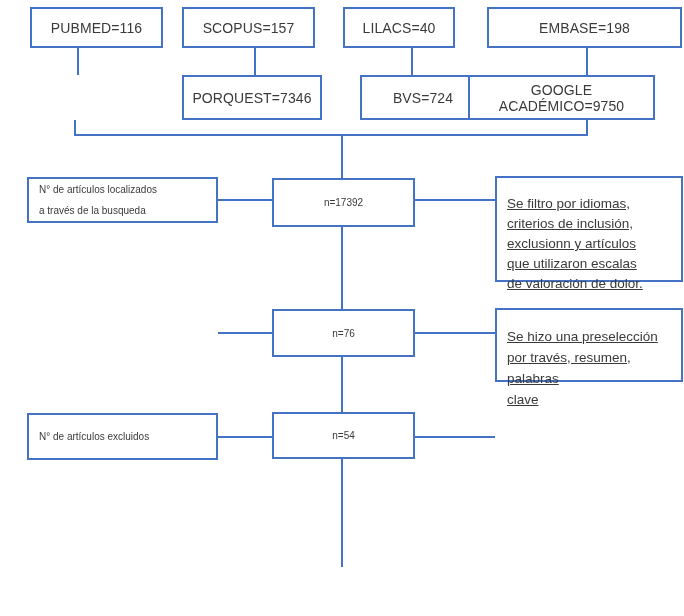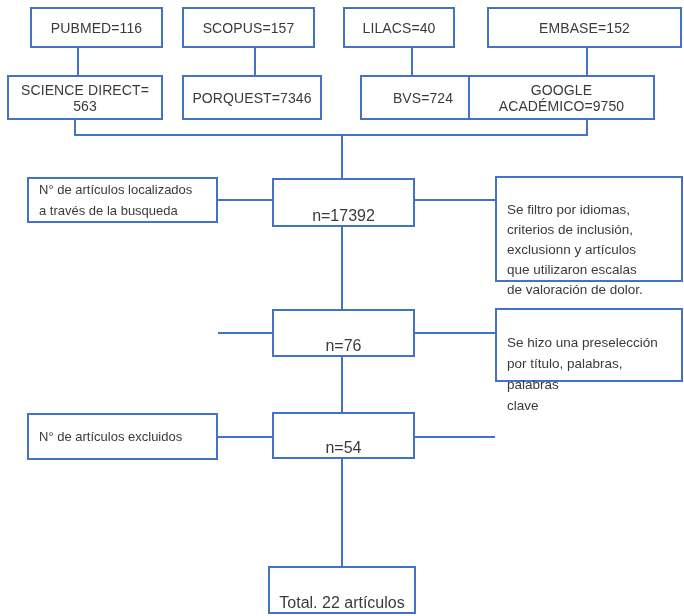--- a/index.html
+++ b/index.html
@@ -30,33 +30,33 @@
   }
   .center-text {
     justify-content: center;
     text-align: center;
   }
   .src {
     font-size: 14px;
     letter-spacing: 0.1px;
   }
   .stage-left {
-    font-size: 13px;
+    font-size: 10px;
     line-height: 21px;
     padding: 2px 10px;
     align-items: center;
   }
   .stage-center {
-    font-size: 16px;
-    align-items: flex-end;
+    font-size: 10px;
   }
   .stage-right {
     font-size: 13.5px;
     align-items: flex-start;
-    padding: 22px 10px;
+    padding: 16px 10px;
+    text-decoration: underline;
   }
   .lh20 .txt { line-height: 20px; }
   .lh21 .txt { line-height: 21px; }
   .lh24 .txt { line-height: 23.5px; }
   .vline, .hline {
     position: absolute;
     background: #4472c4;
   }
   .vline { width: 2px; }
   .hline { height: 2px; }
@@ -69,26 +69,23 @@
   <div class="box src center-text" style="left:30px;top:7px;width:133px;height:41px">
     <span class="txt">PUBMED=116</span>
   </div>
   <div class="box src center-text" style="left:182px;top:7px;width:133px;height:41px">
     <span class="txt">SCOPUS=157</span>
   </div>
   <div class="box src center-text" style="left:343px;top:7px;width:112px;height:41px">
     <span class="txt">LILACS=40</span>
   </div>
   <div class="box src center-text" style="left:487px;top:7px;width:195px;height:41px">
-    <span class="txt">EMBASE=152</span>
+    <span class="txt">EMBASE=198</span>
   </div>
 
-  <div class="box src center-text" style="left:7px;top:75px;width:156px;height:45px">
-    <span class="txt">SCIENCE DIRECT= 563</span>
-  </div>
   <div class="box src center-text" style="left:182px;top:75px;width:140px;height:45px">
     <span class="txt">PORQUEST=7346</span>
   </div>
   <div class="box src center-text" style="left:360px;top:75px;width:126px;height:45px">
     <span class="txt">BVS=724</span>
   </div>
   <div class="box src center-text" style="left:468px;top:75px;width:187px;height:45px">
     <span class="txt">GOOGLE ACADÉMICO=9750</span>
   </div>
 
@@ -123,30 +120,27 @@
 de valoración de dolor.</span>
   </div>
 
   <div class="hline" style="left:218px;top:332px;width:54px"></div>
   <div class="hline" style="left:415px;top:332px;width:80px"></div>
   <div class="box stage-center center-text" style="left:272px;top:309px;width:143px;height:48px">
     <span class="txt">n=76</span>
   </div>
   <div class="box stage-right lh21" style="left:495px;top:308px;width:188px;height:74px">
     <span class="txt">Se hizo una preselección
-por título, palabras, palabras
+por través, resumen, palabras
 clave</span>
   </div>
 
   <div class="hline" style="left:218px;top:436px;width:54px"></div>
   <div class="hline" style="left:415px;top:436px;width:80px"></div>
   <div class="box stage-left lh21" style="left:27px;top:413px;width:191px;height:47px">
     <span class="txt">N° de artículos excluidos</span>
   </div>
   <div class="box stage-center center-text" style="left:272px;top:412px;width:143px;height:47px">
     <span class="txt">n=54</span>
   </div>
 
-  <div class="box stage-center center-text" style="left:268px;top:566px;width:148px;height:48px">
-    <span class="txt">Total. 22 artículos</span>
-  </div>
 
 </div>
 
 </body></html>

